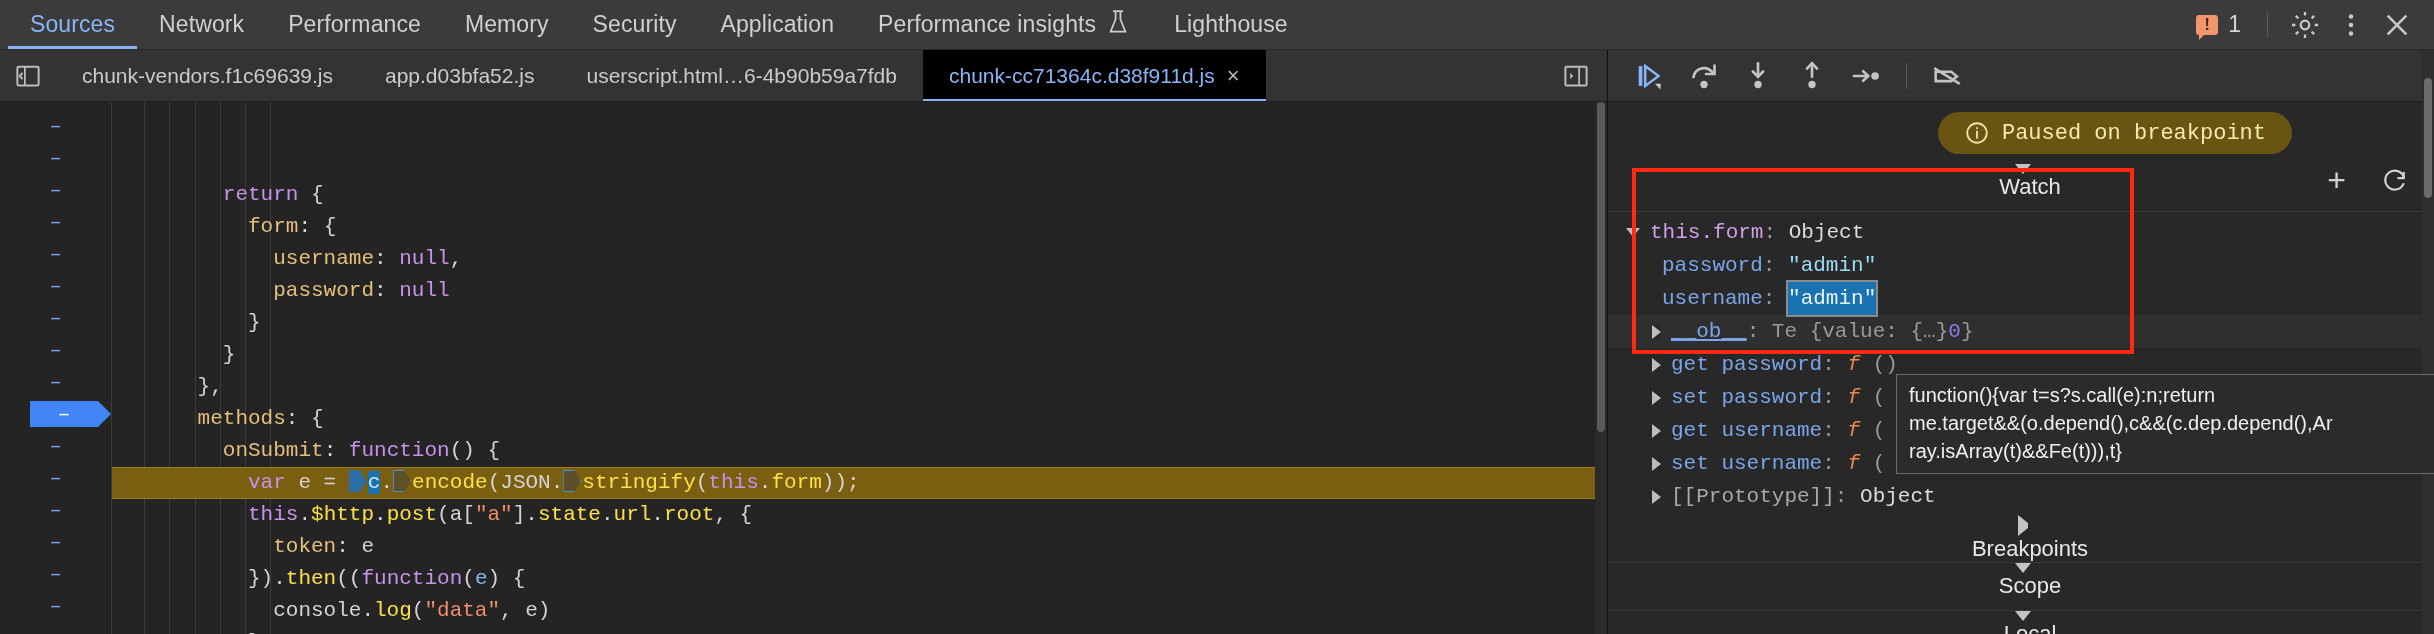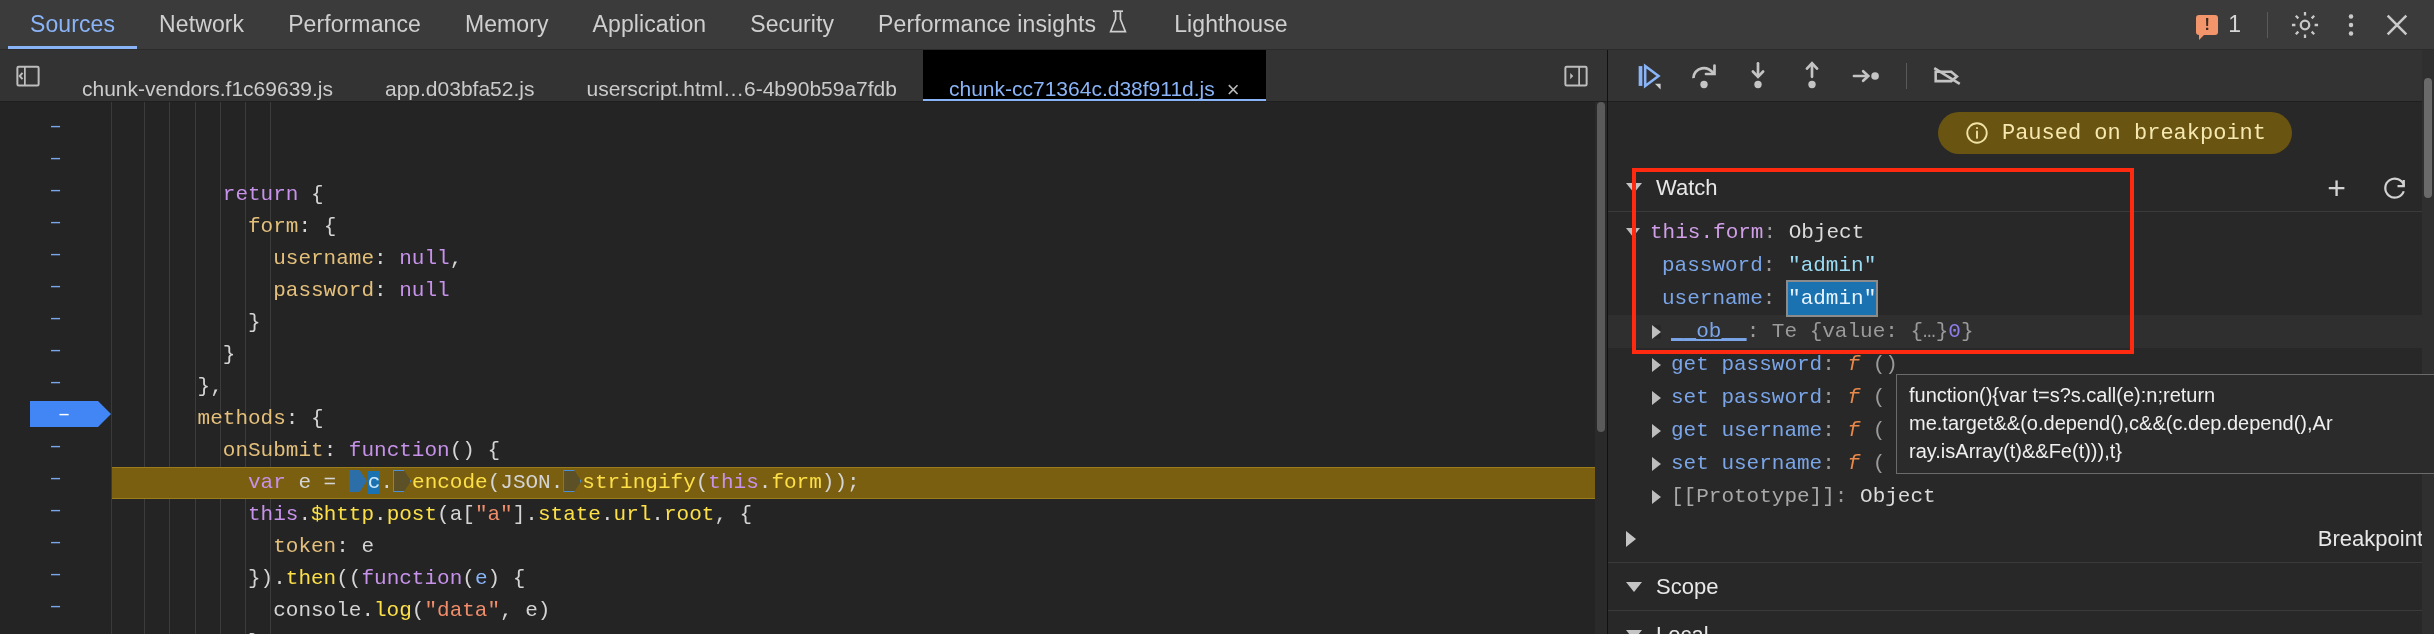--- a/index.html
+++ b/index.html
@@ -63,21 +63,21 @@
   
   .filetabs {
     height: 52px; min-height: 52px;
     background: #333333;
     display: flex; align-items: stretch;
     border-bottom: 1px solid #1f1f1f;
     position: relative;
   }
   .panel-toggle { width: 56px; display: flex; align-items: center; justify-content: center; }
   .ftab {
-    display: flex; align-items: flex-end; gap: 12px;
+    display: flex; align-items: center; gap: 12px;
     padding: 0 26px;
     font-size: 21px; color: #cbcbcb; white-space: nowrap;
     position: relative;
   }
   .ftab.active { background: #000000; color: #8ab4f8; }
   .ftab.active::after{
     content:""; position:absolute; left:0; right:0; bottom:0; height:2px; background:#8ab4f8;
   }
   .ftab .x { color: #b8b8b8; font-size: 22px; line-height: 1; }
   .tabs-right { margin-left: auto; display: flex; align-items: center; padding-right: 8px; }
@@ -168,20 +168,21 @@
   }
 
   .sections { flex: 1; overflow: hidden; position: relative; }
 
   .sec-head {
     height: 48px; display: flex; align-items: center;
     padding-left: 18px; background: #282828;
     border-bottom: 1px solid #3a3a3a;
     font-size: 22px; color: #e8e8e8;
     position: relative;
+    flex-direction: column;
   }
   .sec-head .acts { position: absolute; right: 24px; display: flex; align-items: center; gap: 34px; }
   .tri { width: 0; height: 0; margin-right: 14px; }
   .tri.down { border-left: 8px solid transparent; border-right: 8px solid transparent; border-top: 10px solid #c4c4c4; }
   .tri.right { border-top: 8px solid transparent; border-bottom: 8px solid transparent; border-left: 10px solid #c4c4c4; }
 
   .wrows { background: #282828; padding: 4px 0 0 0; }
   .wrow {
     height: 33px; line-height: 33px;
     font-family: "Liberation Mono", monospace; font-size: 21px;
@@ -229,24 +230,24 @@
         <div class="main-tab">
           <span>Network</span>
         </div>
         <div class="main-tab">
           <span>Performance</span>
         </div>
         <div class="main-tab">
           <span>Memory</span>
         </div>
         <div class="main-tab">
+          <span>Security</span>
+        </div>
+        <div class="main-tab">
           <span>Application</span>
-        </div>
-        <div class="main-tab">
-          <span>Security</span>
         </div>
         <div class="main-tab">
           <span>Performance insights</span>
           <span class="flask"><svg width="24" height="26" viewBox="0 0 24 26" fill="none" stroke="#cfcfcf" stroke-width="1.7">
               <path d="M7 2.2h10"></path>
               <path d="M9.6 2.2v8L4.6 22.6h14.8L14.4 10.2v-8"></path>
             </svg></span>
         </div>
         <div class="main-tab">
           <span>Lighthouse</span>

